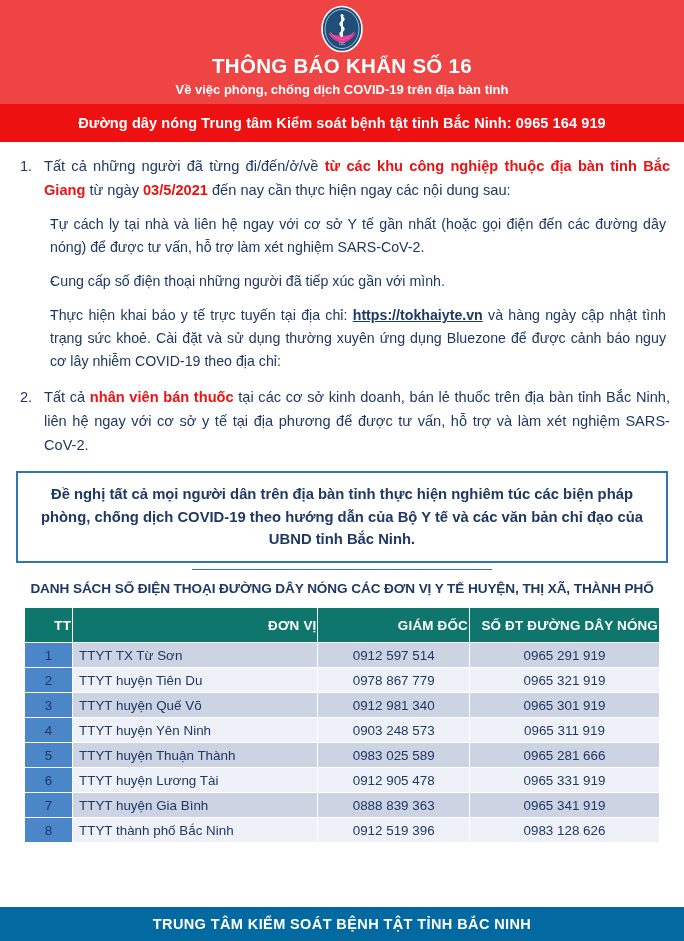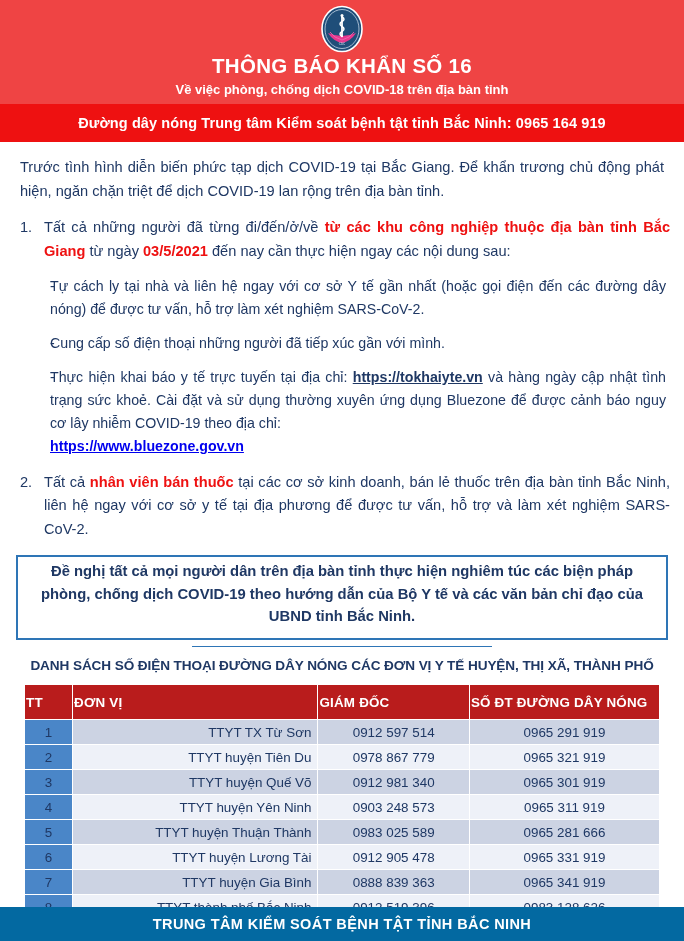--- a/index.html
+++ b/index.html
@@ -138,21 +138,21 @@
     color: #0000ee;
     font-weight: bold;
     text-decoration: underline;
   }
 
   
   .callout {
     margin: 14px 2px 0 2px;
     border: 2px solid #2e75b6;
     box-sizing: border-box;
-    padding: 3px 12px 10px 12px;
+    padding: 10px 12px 10px 12px;
     text-align: center;
     font-size: 14.8px;
     font-weight: bold;
     line-height: 1.52;
     color: #1f3864;
   }
 
   
   .sep-line {
     width: 300px;
@@ -173,48 +173,48 @@
 
   
   .table-zone { padding: 0 24px; margin-top: 11px; }
   table.hotline-table {
     width: 100%;
     border-collapse: collapse;
     table-layout: fixed;
     font-size: 13.4px;
   }
   table.hotline-table th {
-    background: #b91c1c;
+    background: #0f766e;
     color: #ffffff;
     font-weight: bold;
     font-size: 13.4px;
     height: 32px;
     border: 1px solid #ffffff;
-    text-align: left;
+    text-align: right;
     letter-spacing: 0.2px;
   }
   table.hotline-table td {
     height: 24px;
     border: 1px solid #ffffff;
     color: #1f3864;
     padding: 0 6px;
   }
   .col-tt    { width: 46px; }
   .col-unit  { width: 235px; }
   .col-dir   { width: 145px; }
   .col-hot   { width: 182px; }
 
   td.cell-tt {
     background: #4a86c8;
     color: #ffffff;
     text-align: center;
     font-weight: normal;
     border-left: 1px solid #ffffff;
   }
-  td.cell-unit { text-align: right; }
+  td.cell-unit { text-align: left; }
   td.cell-dir  { text-align: center; }
   td.cell-hot  { text-align: center; }
 
   tr.row-odd  td.cell-unit,
   tr.row-odd  td.cell-dir,
   tr.row-odd  td.cell-hot { background: #ccd3e3; }
   tr.row-even td.cell-unit,
   tr.row-even td.cell-dir,
   tr.row-even td.cell-hot { background: #eef1f8; }
 
@@ -246,28 +246,27 @@
       <path d="M8 28 q5 8 14 10 q9 -2 14 -10 q-7 3 -14 3 q-7 0 -14 -3 z" fill="#e8398f"></path>
       <path d="M10 27 q4 6 12 8" fill="none" stroke="#f06cb0" stroke-width="0.8"></path>
       <path d="M34 27 q-4 6 -12 8" fill="none" stroke="#f06cb0" stroke-width="0.8"></path>
       <rect x="21.1" y="11" width="1.8" height="21" fill="#ffffff"></rect>
       <path d="M22 12 q4 2 0 4.5 q-4 2.5 0 5 q4 2.5 0 5 q-4 2.5 0 5" fill="none" stroke="#ffffff" stroke-width="1.5" stroke-linecap="round"></path>
       <circle cx="22" cy="10.4" r="1.5" fill="#ffffff"></circle>
       <text x="22" y="39.5" font-size="3" fill="#dce8f5" text-anchor="middle" font-family="'Liberation Sans', sans-serif">CDC</text>
     </svg>
   </div>
   <div class="header-title">THÔNG BÁO KHẨN SỐ 16</div>
-  <div class="header-sub">Về việc phòng, chống dịch COVID-18 trên địa bàn tỉnh</div>
+  <div class="header-sub">Về việc phòng, chống dịch COVID-19 trên địa bàn tỉnh</div>
 </div>
 
 <div class="hotline-bar">Đường dây nóng Trung tâm Kiểm soát bệnh tật tỉnh Bắc Ninh: 0965 164 919</div>
 
 <div class="body-wrap">
 
-  <div class="intro">Trước tình hình diễn biến phức tạp dịch COVID-19 tại Bắc Giang. Để khẩn trương chủ động phát hiện, ngăn chặn triệt để dịch COVID-19 lan rộng trên địa bàn tỉnh.</div>
 
 
   <div class="num-item">
     <div class="num-marker">1.</div>
     <div class="num-text"><span>Tất cả những người đã từng đi/đến/ở/về </span><span class="red">từ các khu công nghiệp thuộc địa bàn tỉnh Bắc Giang</span><span> từ ngày </span><span class="red">03/5/2021</span><span> đến nay cần thực hiện ngay các nội dung sau:</span></div>
   </div>
 
   <div class="sub-list">
 
     <div class="dash-item">
@@ -275,21 +274,21 @@
       <div class="dash-text">Tự cách ly tại nhà và liên hệ ngay với cơ sở Y tế gần nhất (hoặc gọi điện đến các đường dây nóng) để được tư vấn, hỗ trợ làm xét nghiệm SARS-CoV-2.</div>
     </div>
 
     <div class="dash-item">
       <div class="dash-marker">-</div>
       <div class="dash-text">Cung cấp số điện thoại những người đã tiếp xúc gần với mình.</div>
     </div>
 
     <div class="dash-item">
       <div class="dash-marker">-</div>
-      <div class="dash-text"><span>Thực hiện khai báo y tế trực tuyến tại địa chỉ: </span><span class="link-inline">https://tokhaiyte.vn</span><span> và hàng ngày cập nhật tình trạng sức khoẻ. Cài đặt và sử dụng thường xuyên ứng dụng Bluezone để được cảnh báo nguy cơ lây nhiễm COVID-19 theo địa chỉ:</span><br><span class="link-blue">https://www.bluezone.gov.vn</span></div>
+      <div class="dash-text"><span>Thực hiện khai báo y tế trực tuyến tại địa chỉ: </span><span class="link-inline">https://tokhaiyte.vn</span><span> và hàng ngày cập nhật tình trạng sức khoẻ. Cài đặt và sử dụng thường xuyên ứng dụng Bluezone để được cảnh báo nguy cơ lây nhiễm COVID-19 theo địa chỉ:</span><br></div>
     </div>
   </div>
 
   <div class="num-item">
     <div class="num-marker">2.</div>
     <div class="num-text"><span>Tất cả </span><span class="red">nhân viên bán thuốc</span><span> tại các cơ sở kinh doanh, bán lẻ thuốc trên địa bàn tỉnh Bắc Ninh, liên hệ ngay với cơ sở y tế tại địa phương để được tư vấn, hỗ trợ và làm xét nghiệm SARS-CoV-2.</span></div>
   </div>
 
   <div class="callout">Đề nghị tất cả mọi người dân trên địa bàn tỉnh thực hiện nghiêm túc các biện pháp phòng, chống dịch COVID-19 theo hướng dẫn của Bộ Y tế và các văn bản chỉ đạo của UBND tỉnh Bắc Ninh.</div>
 

